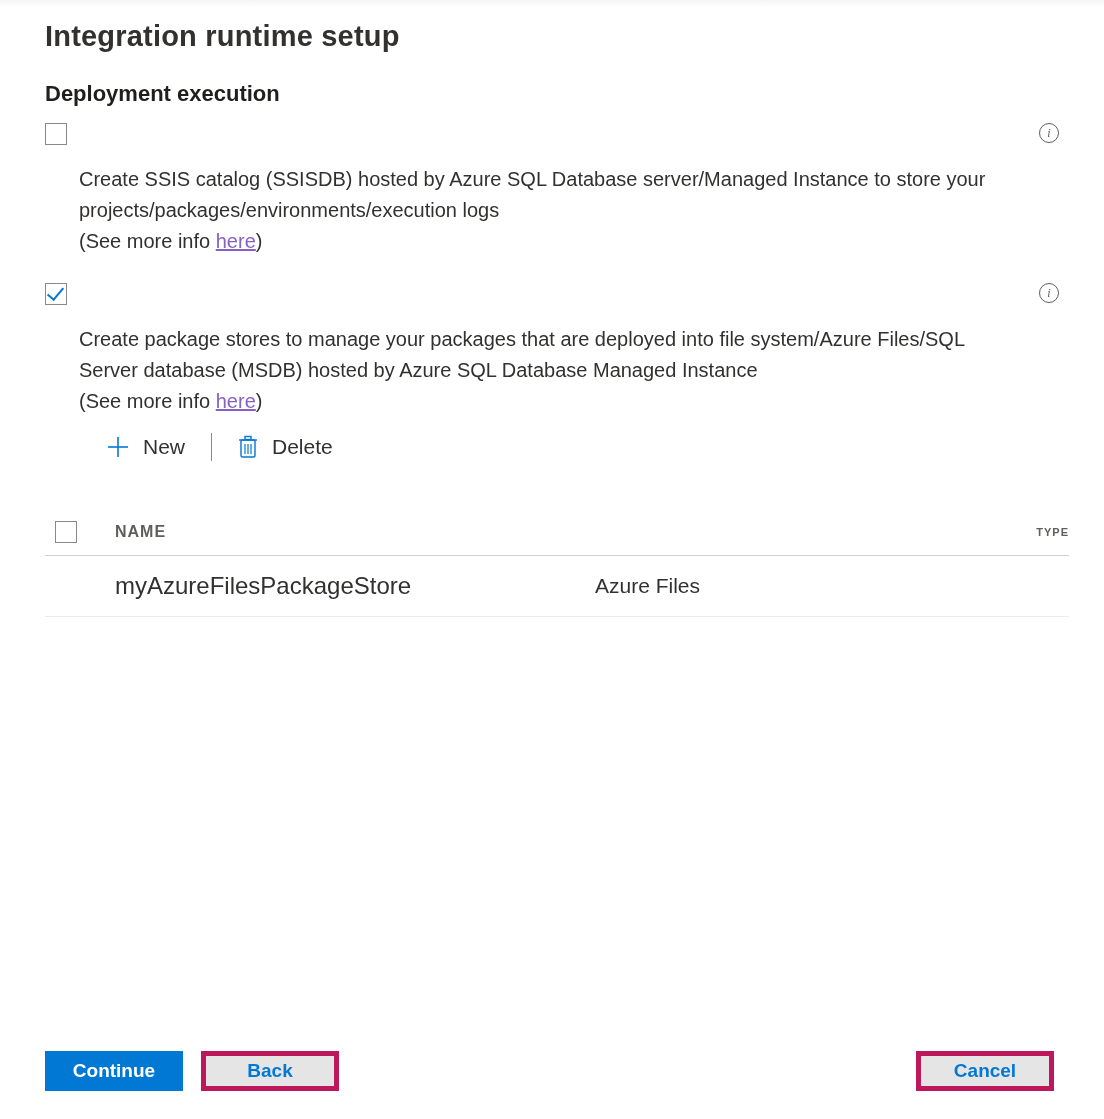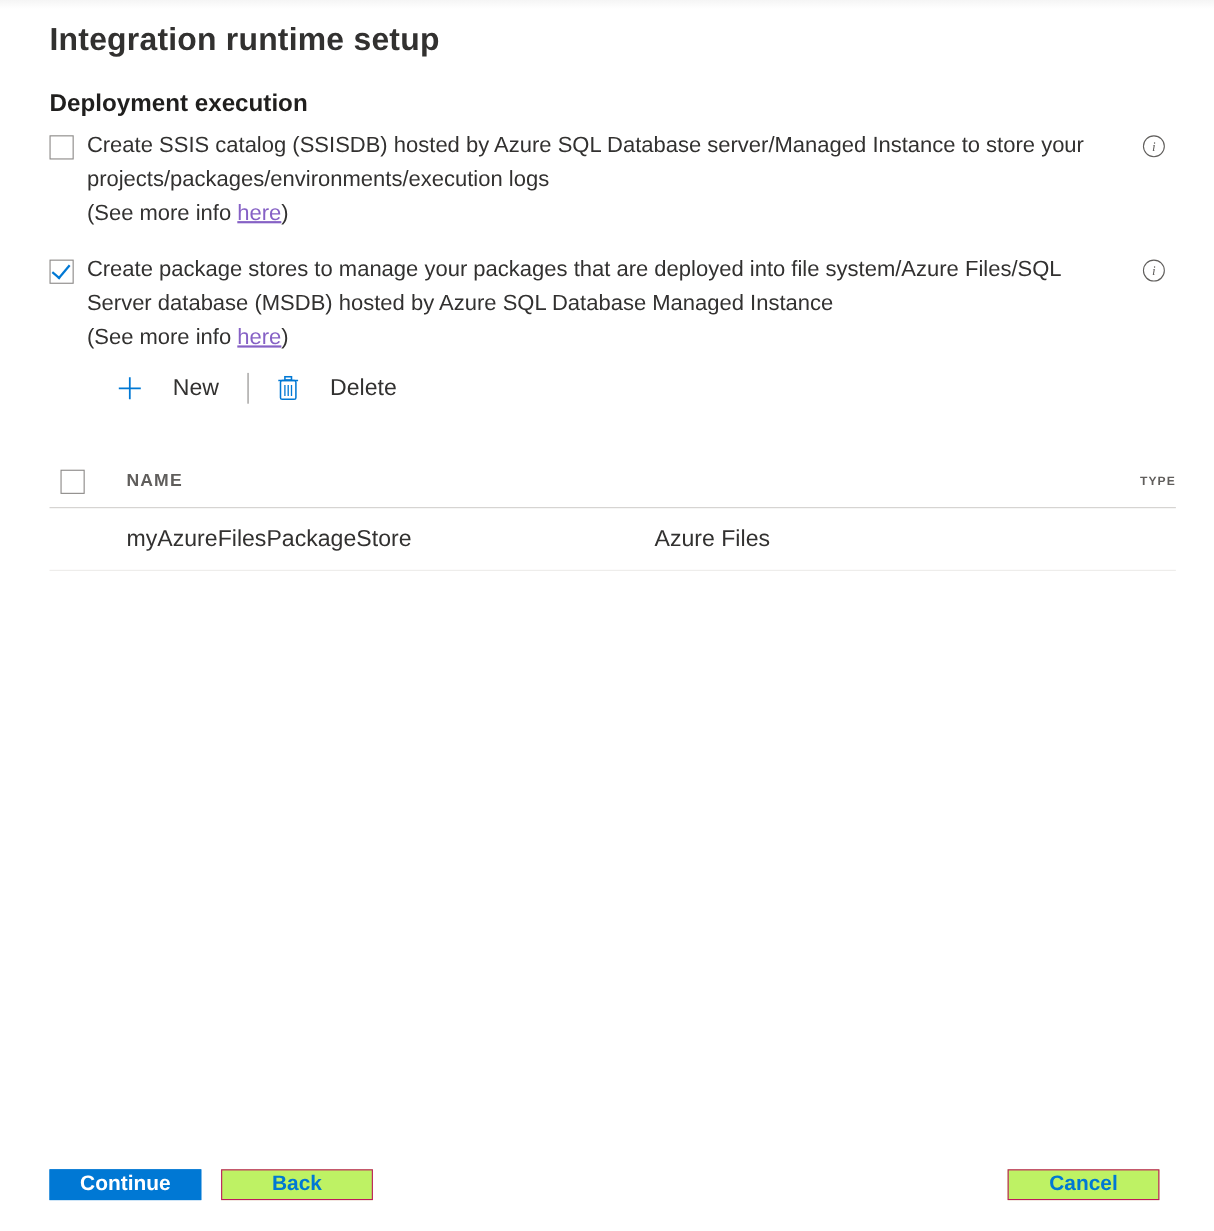--- a/index.html
+++ b/index.html
@@ -53,20 +53,21 @@
   top: 0px;
   width: 7px;
   height: 14px;
   border: solid #0078d4;
   border-width: 0 2px 2px 0;
   transform: rotate(40deg);
 }
 .option-text {
   flex: 1 1 auto;
   padding-right: 12px;
+  margin-top: 47px;
 }
 .option-label {
   font-size: 20px;
   line-height: 1.55;
   color: #323130;
 }
 .info-link-wrap {
   font-size: 20px;
   color: #323130;
   margin-top: 4px;
@@ -98,21 +99,21 @@
   display: flex;
   align-items: center;
   gap: 10px;
   margin-left: 22px;
   margin-top: 18px;
   margin-bottom: 22px;
 }
 .toolbar-btn {
   display: inline-flex;
   align-items: center;
-  gap: 28px;
+  gap: 14px;
   font-size: 21px;
   color: #323130;
   cursor: pointer;
   padding: 4px 6px;
 }
 .toolbar-divider {
   width: 1px;
   height: 28px;
   background: #8a8886;
   margin: 0 10px;
@@ -146,21 +147,21 @@
 }
 .table-row {
   display: flex;
   align-items: center;
   border-bottom: 1px solid #edebe9;
   padding: 16px 0 16px 10px;
 }
 .td-check { flex: 0 0 60px; }
 .td-name {
   flex: 0 0 480px;
-  font-size: 21px;
+  font-size: 24px;
   color: #323130;
 }
 .td-type {
   flex: 1 1 auto;
   font-size: 21px;
   color: #323130;
 }
 .header-check {
   width: 22px;
   height: 22px;
@@ -172,41 +173,41 @@
   position: absolute;
   left: 0;
   right: 0;
   bottom: 0;
   padding: 22px 50px 28px 45px;
   display: flex;
   align-items: center;
   background: #fff;
 }
 .btn {
-  height: 28px;
+  height: 40px;
   min-width: 138px;
   display: inline-flex;
   align-items: center;
   justify-content: center;
   font-size: 19px;
   font-weight: 600;
   cursor: pointer;
   padding: 0 18px;
   margin-top: 40px;
 }
 .btn-primary {
   background: #0078d4;
   color: #ffffff;
   border: 1px solid #0078d4;
   margin-right: 18px;
 }
 .btn-outline {
-  background: #bef264;
+  background: #e5e5e5;
   color: #0078d4;
-  border: 1px solid #be185d;
+  border: 5px solid #be185d;
 }
 .footer-spacer { flex: 1 1 auto; }
 </style>
 </head>
 <body>
 
 <div class="page">
   <h1 class="page-title">Integration runtime setup</h1>
   <h2 class="section-title">Deployment execution</h2>
 

